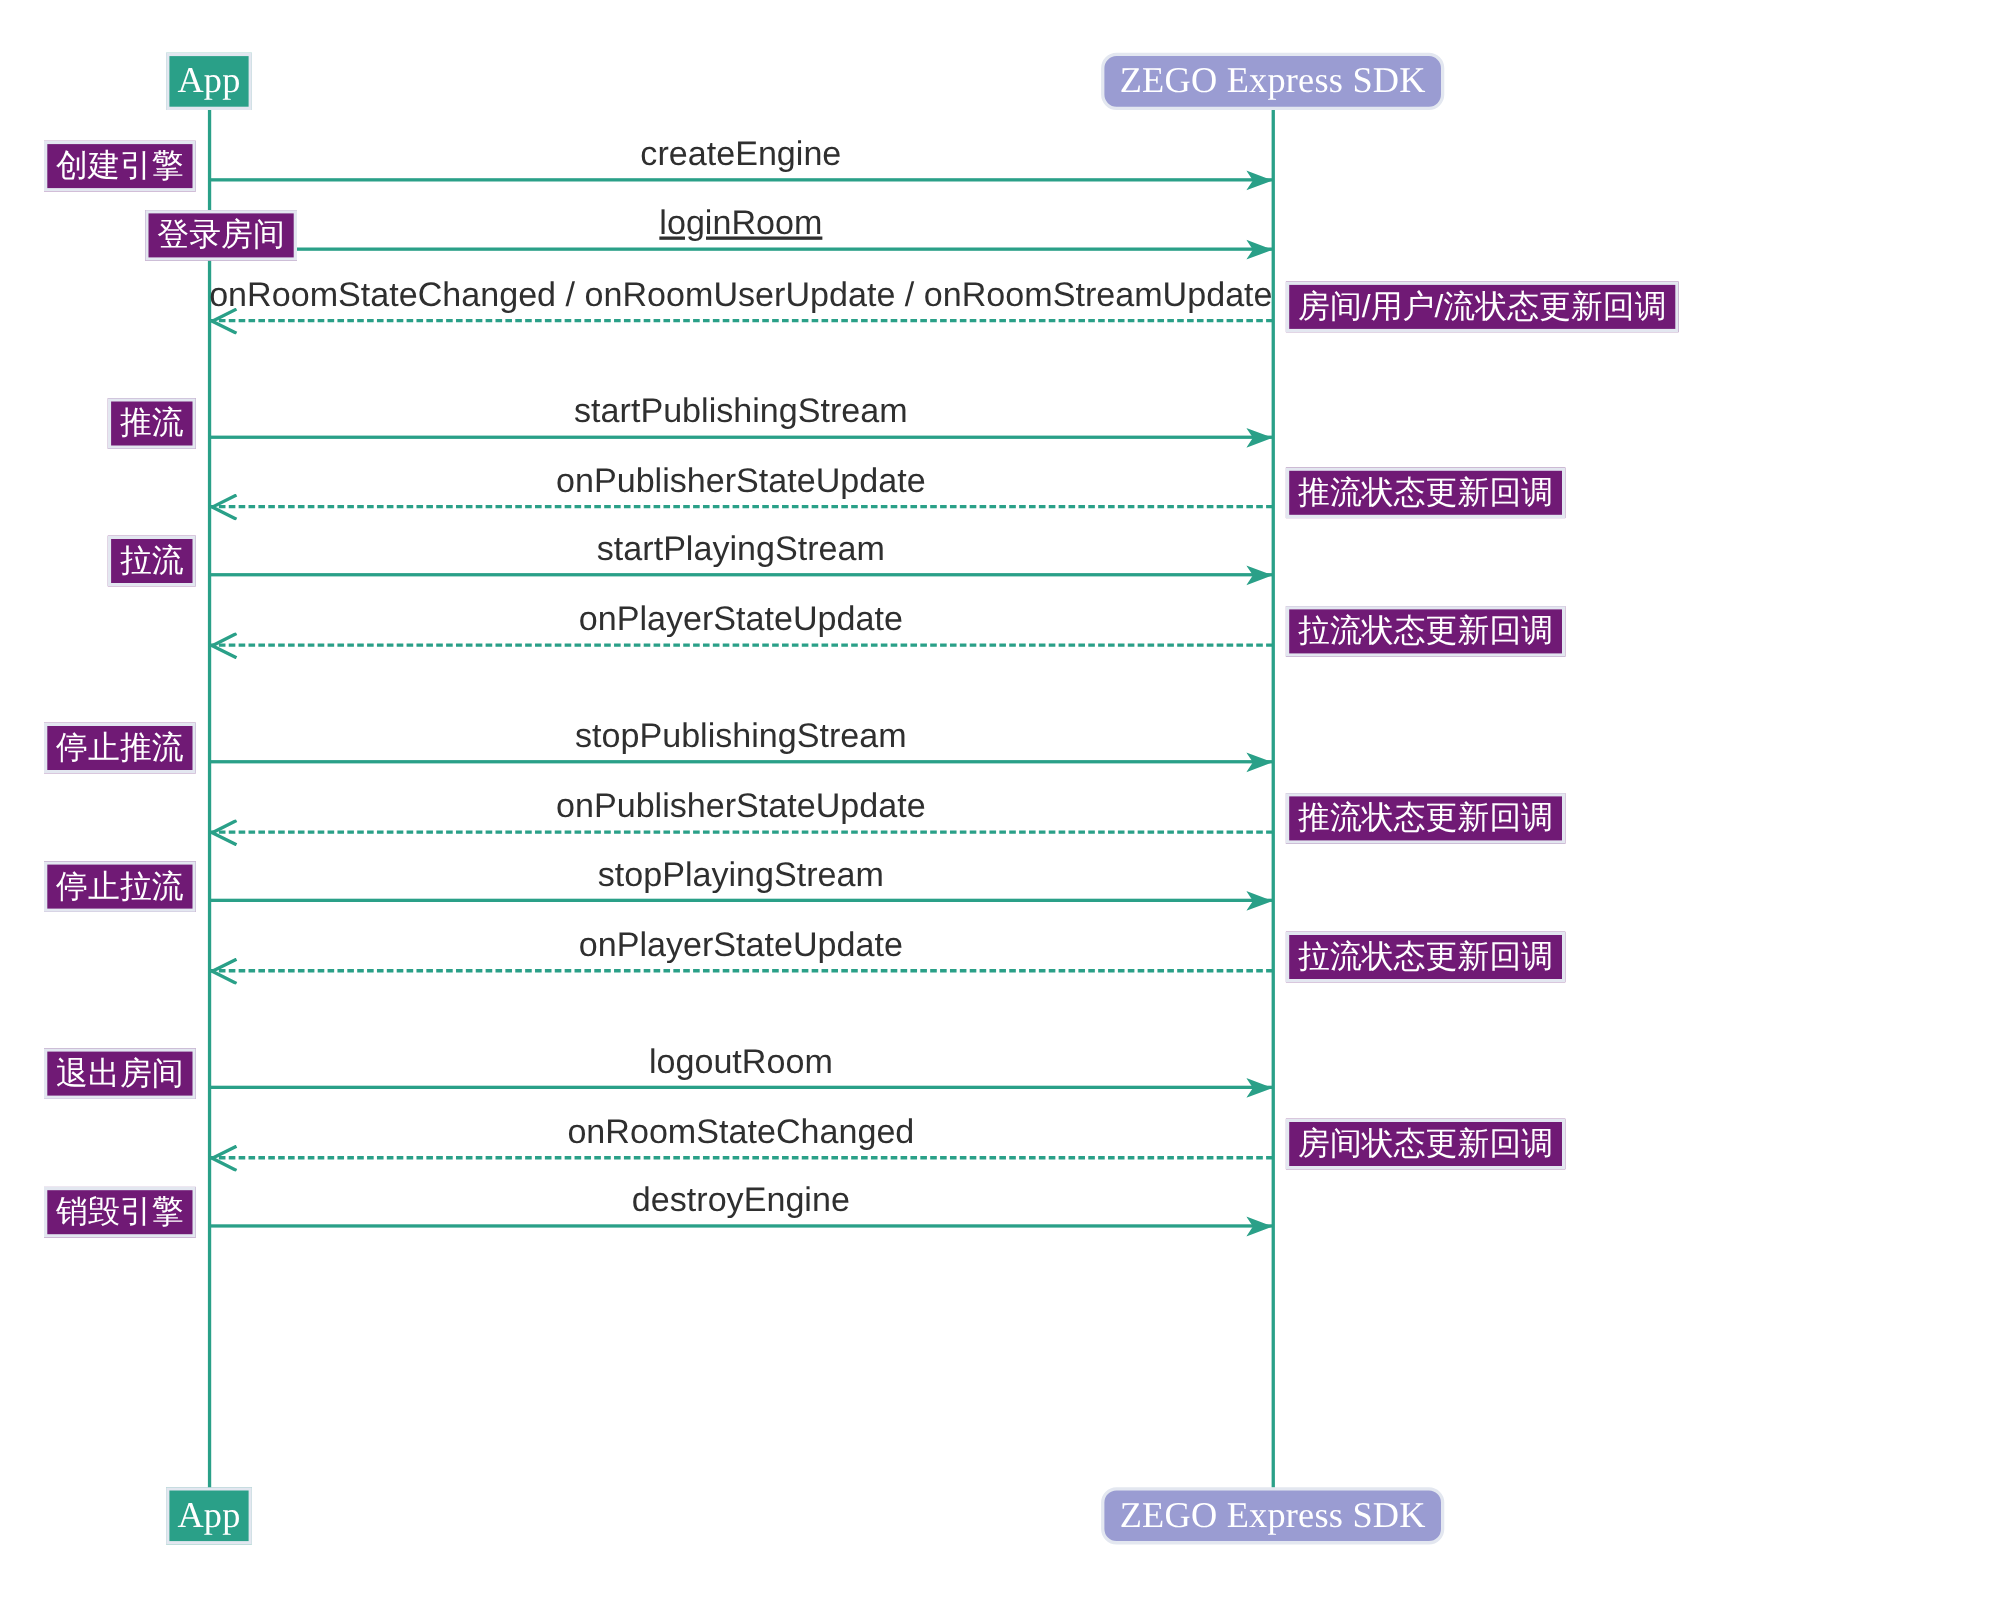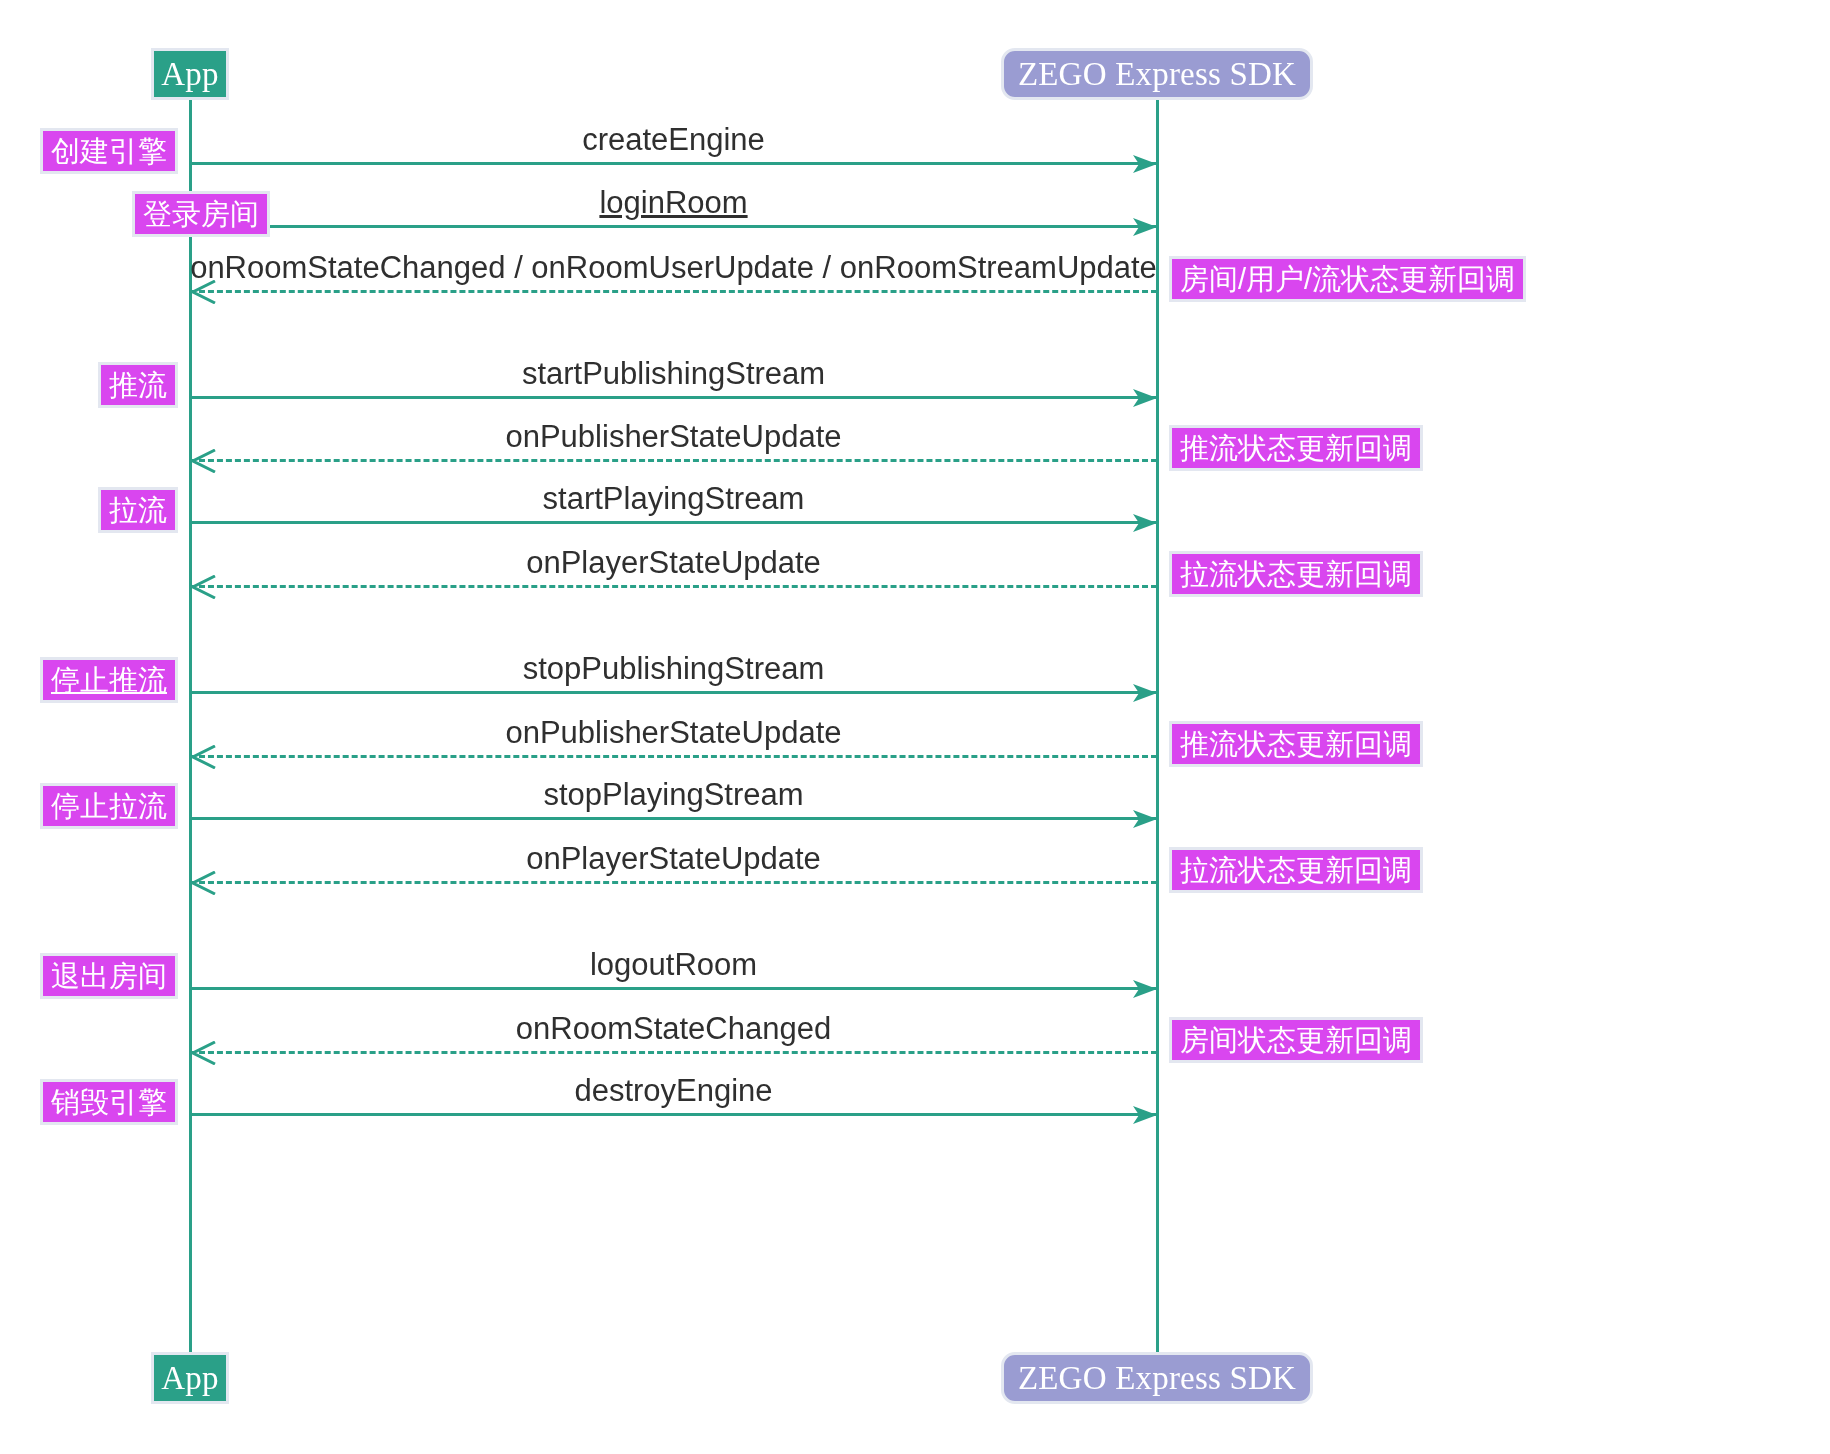--- a/index.html
+++ b/index.html
@@ -32,21 +32,21 @@
     position:absolute;
     width:3px;
     background:#2aa088;
   }
 
   
   .note{
     position:absolute;
     box-sizing:border-box;
     display:flex;align-items:center;justify-content:center;
-    background:#d946ef;
+    background:#701a75;
     border:3px solid #e3e7f0;
     color:#ffffff;
     font-size:29px;
     height:46px;
     padding:0 8px;
     white-space:nowrap;
     line-height:1;
   }
   .note-left{ }
   .note-right{ }
@@ -145,21 +145,21 @@
     </div>
     <div class="msg-label" style="left: 673.5px; top: 547px;">onPlayerStateUpdate</div>
     <div class="note note-right" style="left: 1169px; top: 551px;">拉流状态更新回调</div>
     <div class="msg-line" style="left: 190px; top: 691px; width: 967px;"></div>
     <div class="arrow-head" style="left: 1133px; top: 682px;">
       <svg width="26" height="22" viewBox="0 0 26 22">
         <path d="M0 2 L24 11 L0 20 L6 11 Z" fill="#2aa088"></path>
       </svg>
     </div>
     <div class="msg-label" style="left: 673.5px; top: 653px;">stopPublishingStream</div>
-    <div class="note note-left" style="right: 1652px; top: 657px; text-decoration: underline;">停止推流</div>
+    <div class="note note-left" style="right: 1652px; top: 657px;">停止推流</div>
     <div class="msg-line dashed" style="left: 190px; top: 755px; width: 967px;"></div>
     <div class="arrow-head" style="left: 191px; top: 745px;">
       <svg width="26" height="24" viewBox="0 0 26 24">
         <path d="M24 1 L2 12 L24 23" fill="none" stroke="#2aa088" stroke-width="3"></path>
       </svg>
     </div>
     <div class="msg-label" style="left: 673.5px; top: 717px;">onPublisherStateUpdate</div>
     <div class="note note-right" style="left: 1169px; top: 721px;">推流状态更新回调</div>
     <div class="msg-line" style="left: 190px; top: 817px; width: 967px;"></div>
     <div class="arrow-head" style="left: 1133px; top: 808px;">

